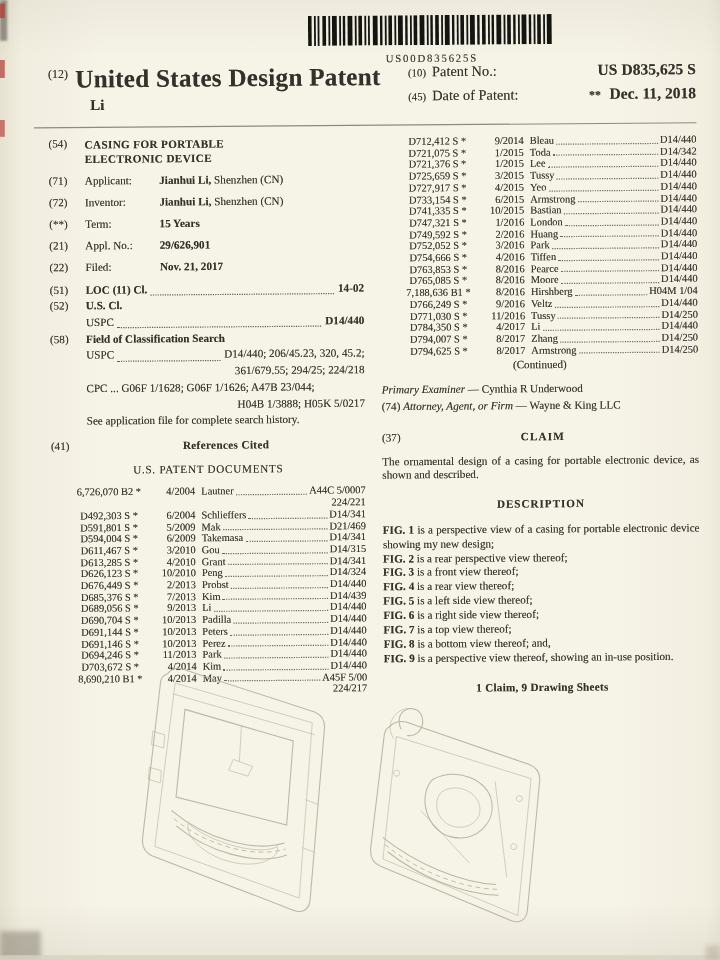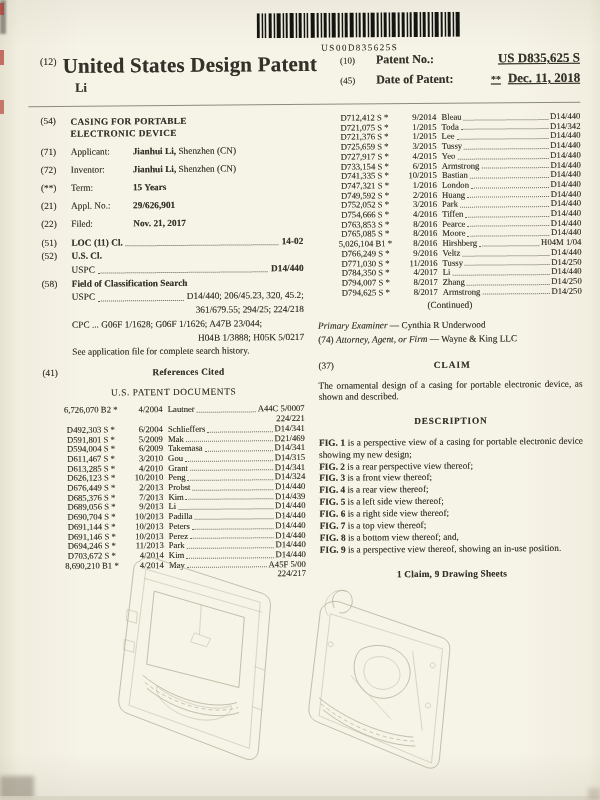--- a/index.html
+++ b/index.html
@@ -26,23 +26,23 @@
   
   .barcode-wrap{position:absolute;left:258px;top:13px;width:208px;text-align:center;}
   .barcode-label{font-size:9px;letter-spacing:1.5px;color:#3a382f;margin-top:1px;}
   .hdr{position:absolute;left:42px;top:52px;width:540px;display:flex;}
   .hdr-left{width:300px;}
   .kind{font-size:10px;vertical-align:8px;margin-right:6px;}
   .title{font-size:21px;font-weight:bold;letter-spacing:.2px;white-space:nowrap;}
   .surname{font-size:12.5px;font-weight:bold;margin:2px 0 0 35px;}
   .hdr-right{width:240px;margin-left:0;font-size:11.5px;}
   .hrrow{display:flex;align-items:baseline;margin-bottom:4px;}
-  .hrcode{font-size:9px;margin-right:21px;}
-  .hrlabel{font-weight:bold;font-size:12px;}
-  .hrval{margin-left:auto;font-weight:bold;font-size:13px;white-space:nowrap;text-decoration:underline;}
+  .hrcode{font-size:9px;margin-right:5px;}
+  .hrlabel{font-weight:normal;font-size:12px;}
+  .hrval{margin-left:auto;font-weight:bold;font-size:13px;white-space:nowrap;}
   .stars{font-size:10px;margin-right:7px;font-weight:bold;}
   .rule{position:absolute;left:30px;top:104px;width:552px;border-top:1.3px solid #8d8a80;}
 
   
   .cols{position:absolute;left:42px;top:114px;width:540px;display:flex;}
   .lcol{width:262px;flex:none;font-size:9.3px;line-height:1.26;}
   .rcol{flex:1;margin-left:14px;font-size:9.3px;line-height:1.26;}
   .bibrow{display:flex;margin-bottom:6.5px;}
   .bcode{width:30px;flex:none;}
   .blabel{width:62px;flex:none;}
@@ -444,21 +444,21 @@
             <span class="pcls">D14/440</span>
           </div>
           <div class="prow">
             <span class="pno">D765,085 S *</span>
             <span class="pdate">8/2016</span>
             <span class="pname">Moore</span>
             <span class="pleader"></span>
             <span class="pcls">D14/440</span>
           </div>
           <div class="prow">
-            <span class="pno">5,026,104 B1 *</span>
+            <span class="pno">7,188,636 B1 *</span>
             <span class="pdate">8/2016</span>
             <span class="pname">Hirshberg</span>
             <span class="pleader"></span>
             <span class="pcls">H04M 1/04</span>
           </div>
           <div class="prow">
             <span class="pno">D766,249 S *</span>
             <span class="pdate">9/2016</span>
             <span class="pname">Veltz</span>
             <span class="pleader"></span>

